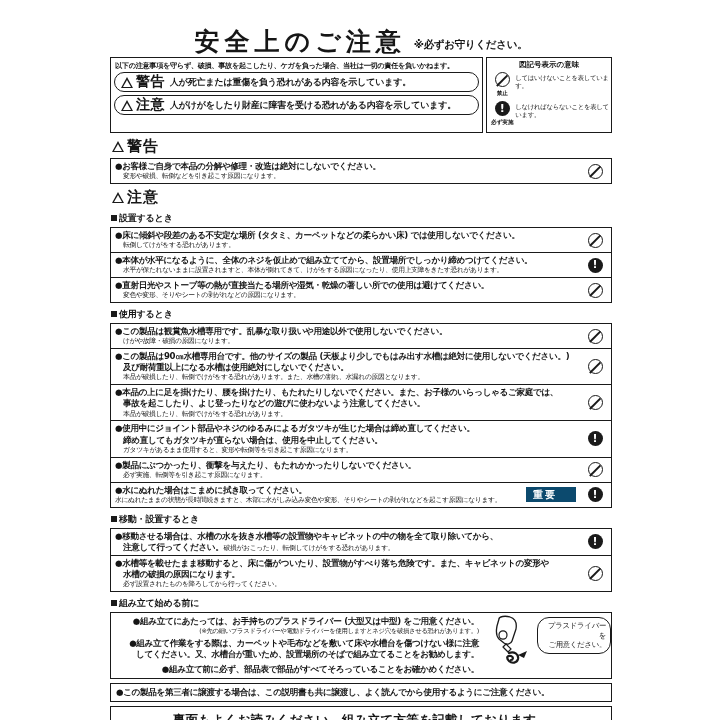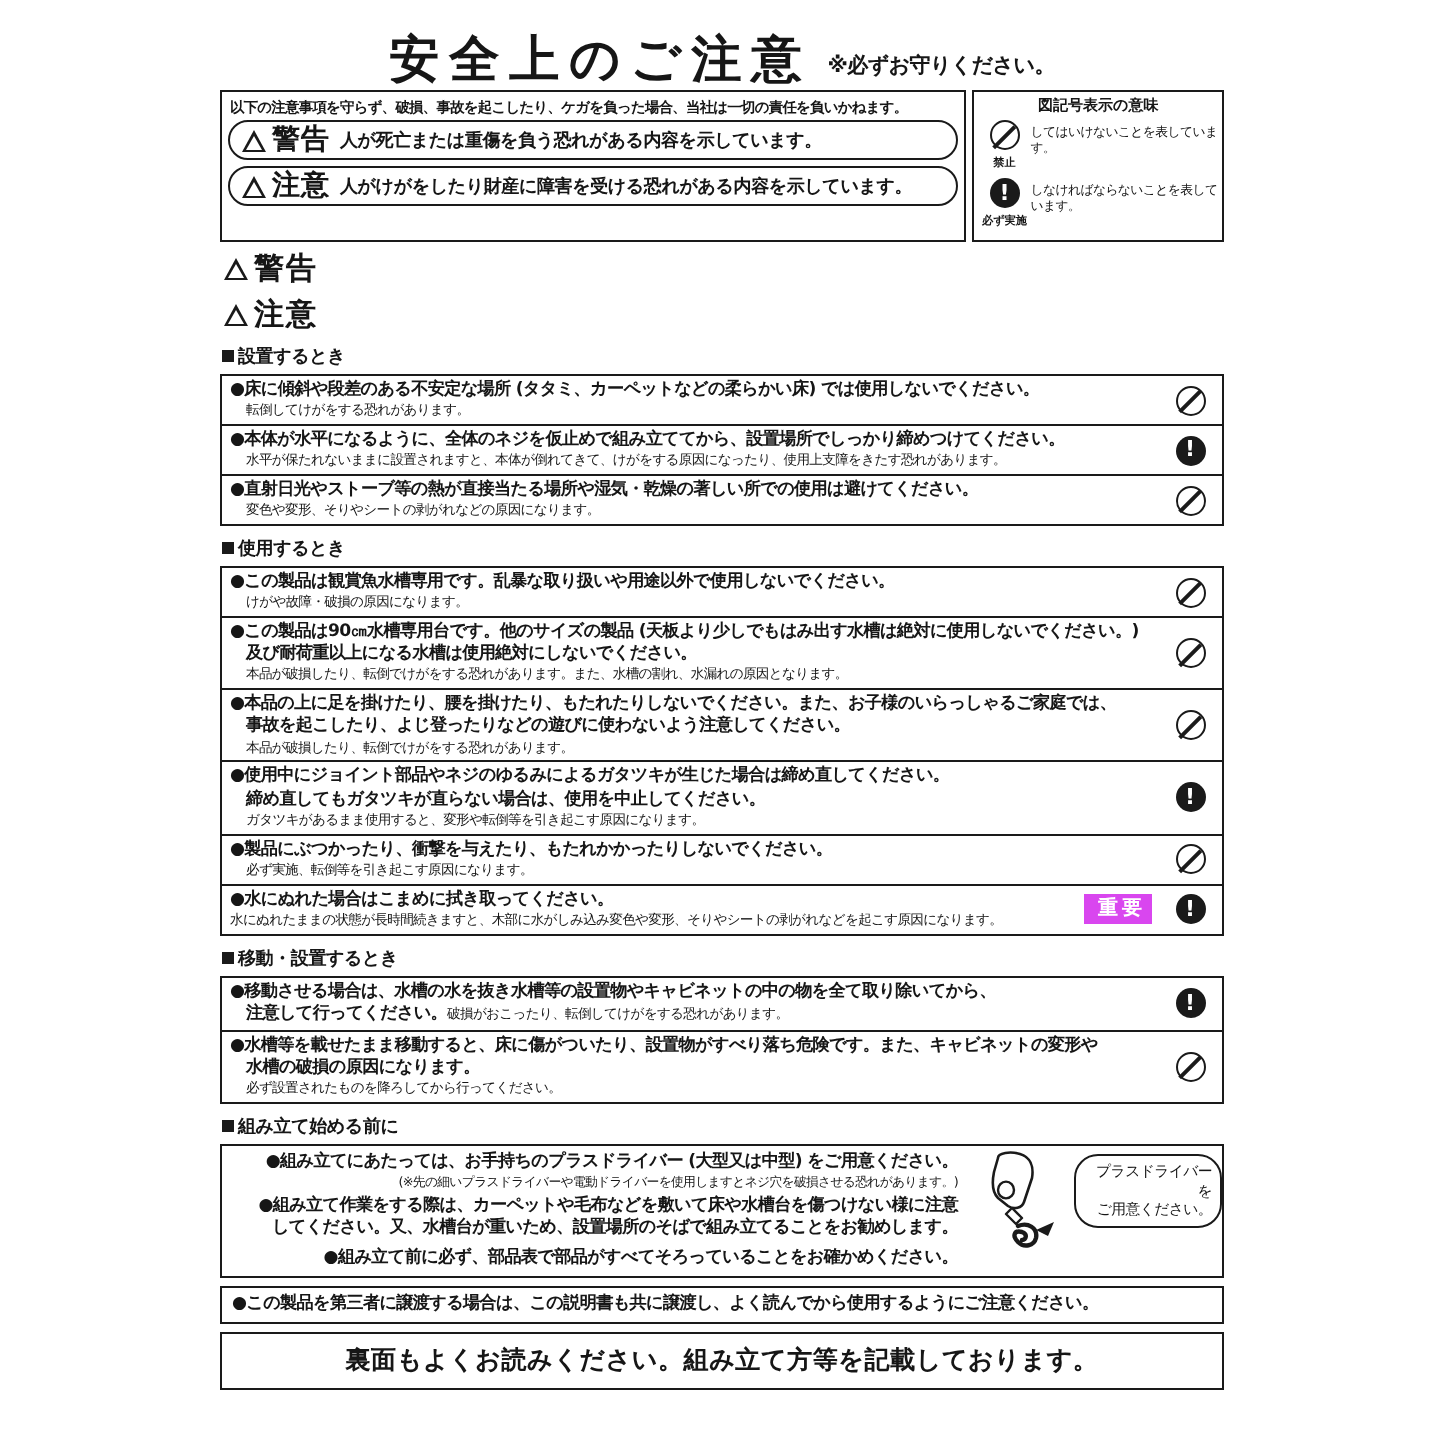--- a/index.html
+++ b/index.html
@@ -27,21 +27,21 @@
     width: 502px;
     height: 720px;
   }
 
   
   .title-row {
     display: flex;
     align-items: flex-end;
     justify-content: center;
     height: 38px;
-    padding-top: 4px;
+    padding-top: 16px;
   }
   .main-title {
     font-size: 25px;
     font-weight: bold;
     letter-spacing: 5px;
     line-height: 1;
   }
   .title-note {
     font-size: 10.5px;
     font-weight: bold;
@@ -262,26 +262,26 @@
     justify-content: center;
   }
   .row-badge {
     flex: none;
     display: flex;
     align-items: center;
     justify-content: flex-end;
     padding-right: 3px;
   }
   .badge {
-    background: #d946ef;
+    background: #0c4a6e;
     color: #ffffff;
     font-size: 10px;
     font-weight: bold;
     letter-spacing: 2px;
-    padding: 2px 3px 2px 7px;
+    padding: 2px 19px 2px 7px;
     display: inline-block;
     line-height: 1.1;
   }
 
   
   .asm-wrap {
     border: 1px solid #1a1a1a;
     display: flex;
     box-sizing: border-box;
     text-align: right;
@@ -385,20 +385,31 @@
         <div class="legend-txt">しなければならないことを表しています。</div>
       </div>
     </div>
   </div>
 
   <div class="alert-head">
     <span class="tri">
           <span class="bang">!</span>
         </span>
     <span class="word">警告</span>
+  </div>
+  <div class="tbl">
+    <div class="row">
+      <div class="row-txt">
+        <div class="ln1">●お客様ご自身で本品の分解や修理・改造は絶対にしないでください。</div>
+        <div class="ln2">変形や破損、転倒などを引き起こす原因になります。</div>
+      </div>
+      <div class="row-ico">
+            <span class="ic-ban"></span>
+          </div>
+    </div>
   </div>
 
   <div class="alert-head">
     <span class="tri">
           <span class="bang">!</span>
         </span>
     <span class="word">注意</span>
   </div>
 
   <div class="grp-head"><span class="sq"></span><span>設置するとき</span></div>

